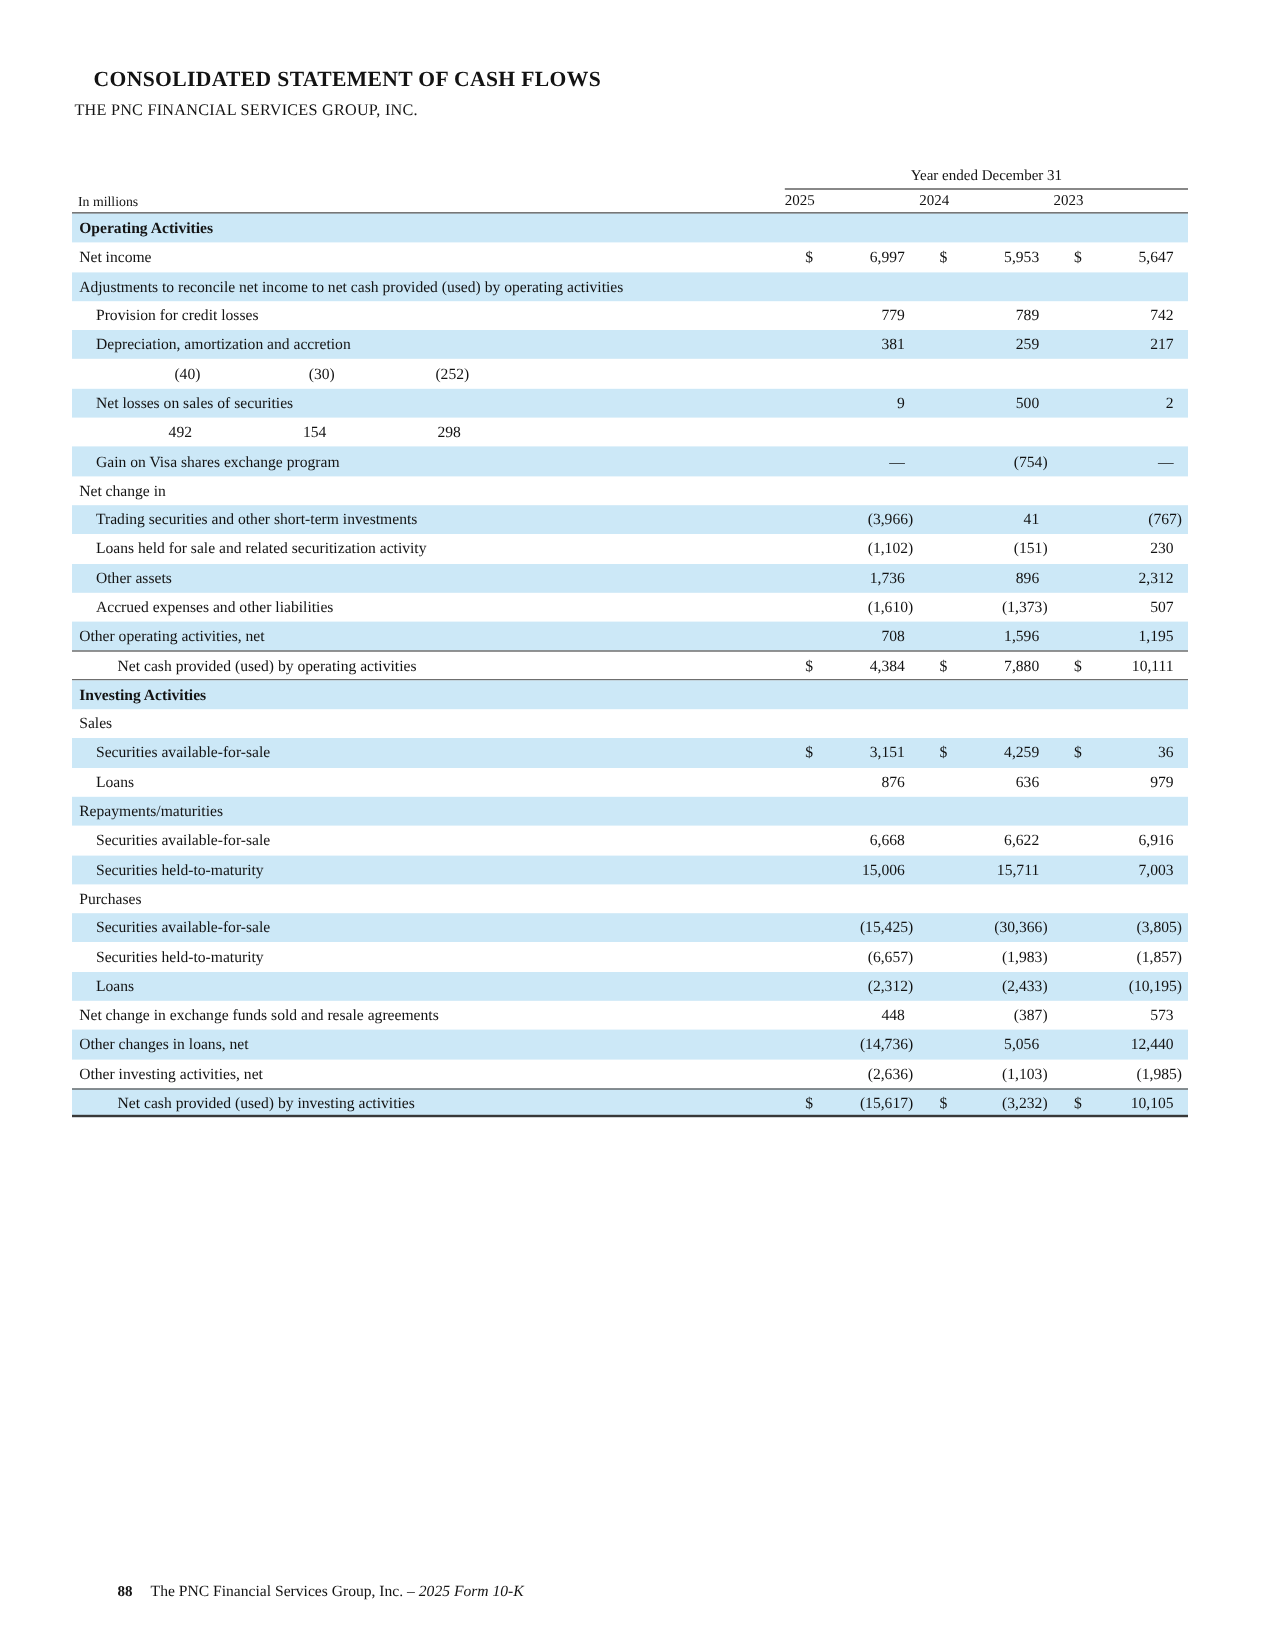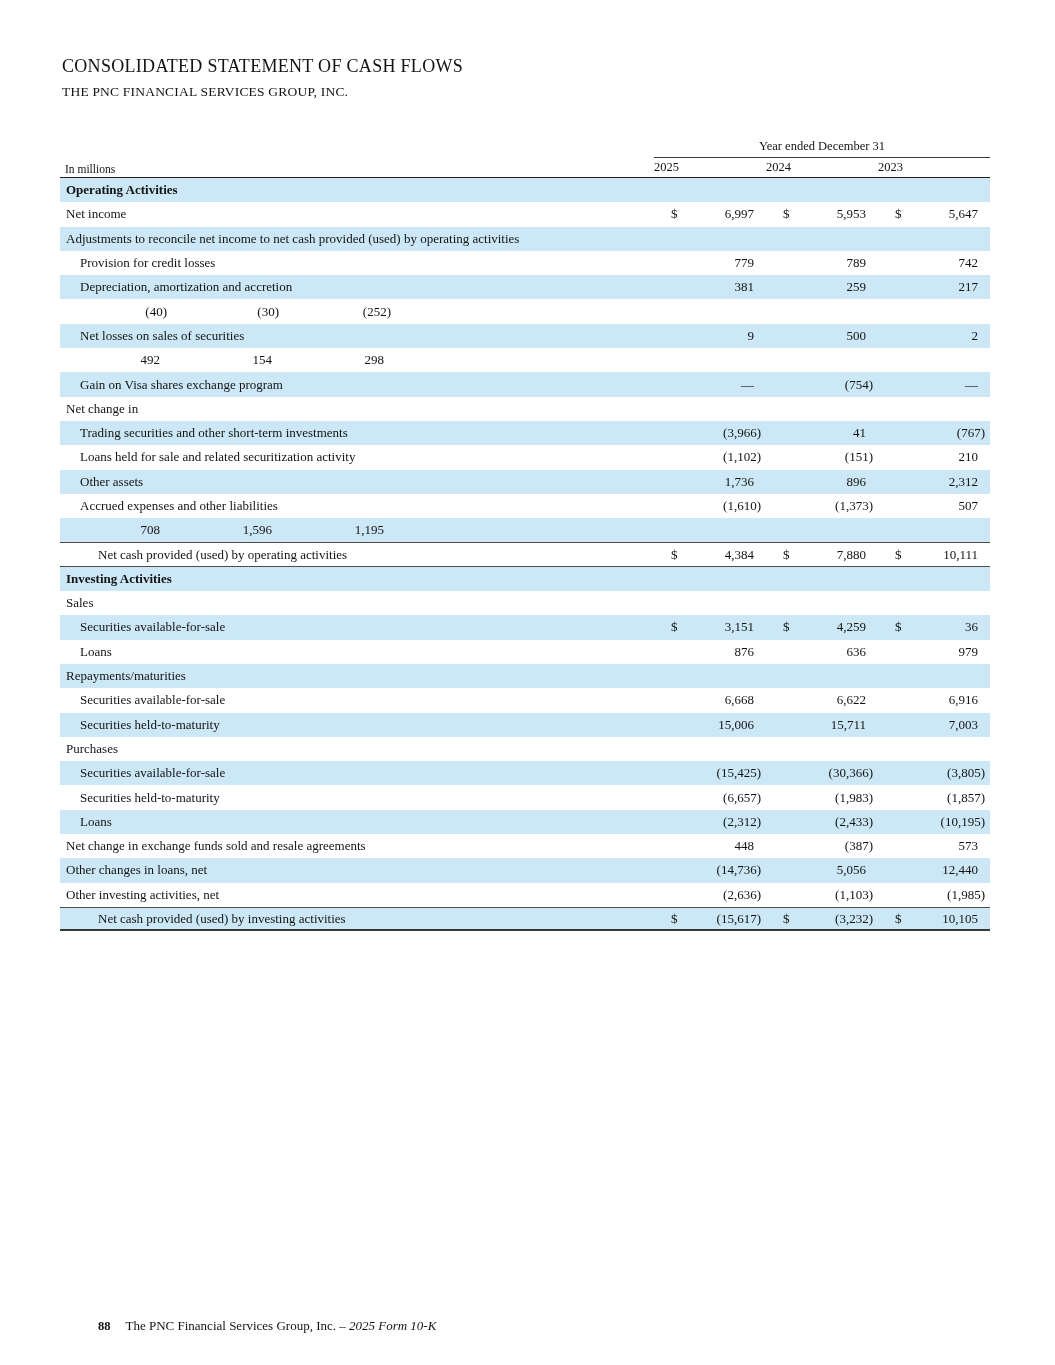--- a/index.html
+++ b/index.html
@@ -3,22 +3,22 @@
 <meta charset="utf-8">
 <style>
   * { margin:0; padding:0; box-sizing:border-box; }
   html,body { background:#ffffff; }
   body {
     width:1055px; height:1365px; position:relative;
     font-family:"Liberation Serif", serif; color:#131313;
     overflow:hidden;
   }
   .doc-title {
-    position:absolute; left:62px; top:56px;
-    font-size:18px; font-weight:normal; letter-spacing:.3px;
+    position:absolute; left:78px; top:56px;
+    font-size:18px; font-weight:bold; letter-spacing:.3px;
   }
   .doc-subtitle {
     position:absolute; left:62px; top:84px;
     font-size:13.5px; letter-spacing:.2px;
   }
   .fin-table { position:absolute; left:60px; top:139px; width:930px; }
 
   
   .period-row { display:flex; height:19px;gap:16px; }
   .period-spacer { flex:1; }
@@ -226,21 +226,21 @@
         <div class="label">
           <span class="label-text">Loans held for sale and related securitization activity</span>
         </div>
         <div class="num-col">
           <span class="val paren">(1,102)</span>
         </div>
         <div class="num-col">
           <span class="val paren">(151)</span>
         </div>
         <div class="num-col">
-          <span class="val">210</span>
+          <span class="val">230</span>
         </div>
       </div>
       <div class="row ind1 shaded">
         <div class="label">
           <span class="label-text">Other assets</span>
         </div>
         <div class="num-col">
           <span class="val">1,736</span>
         </div>
         <div class="num-col">
@@ -258,20 +258,23 @@
           <span class="val paren">(1,610)</span>
         </div>
         <div class="num-col">
           <span class="val paren">(1,373)</span>
         </div>
         <div class="num-col">
           <span class="val">507</span>
         </div>
       </div>
       <div class="row ind0 shaded">
+        <div class="label">
+          <span class="label-text">Other operating activities, net</span>
+        </div>
         <div class="num-col">
           <span class="val">708</span>
         </div>
         <div class="num-col">
           <span class="val">1,596</span>
         </div>
         <div class="num-col">
           <span class="val">1,195</span>
         </div>
       </div>

